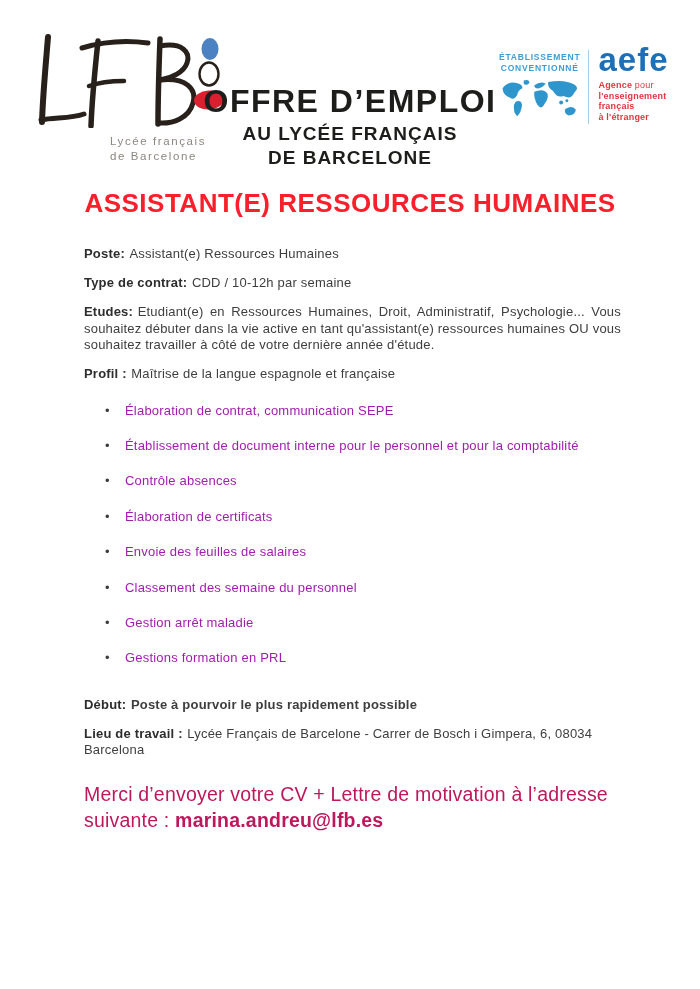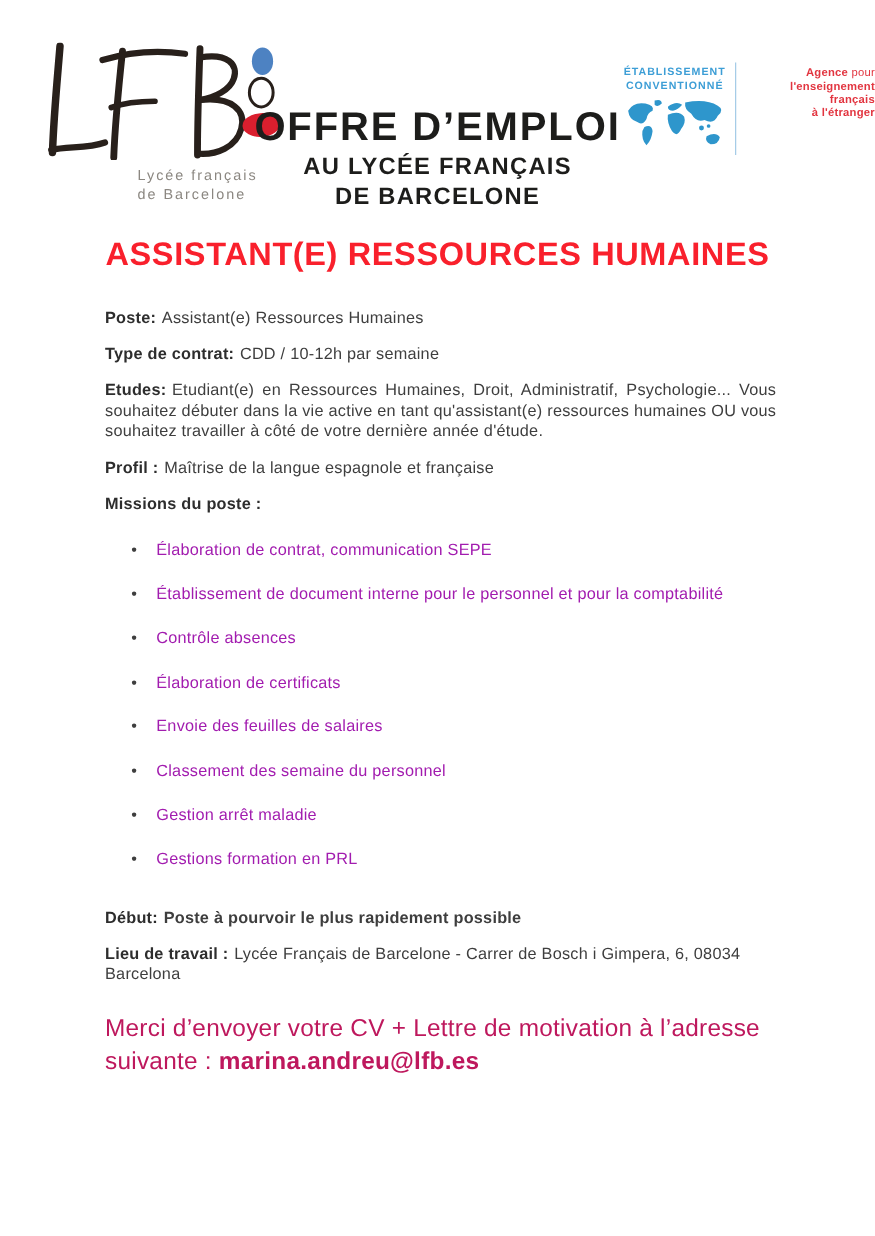--- a/index.html
+++ b/index.html
@@ -48,21 +48,21 @@
   }
   .badge-map { margin-top: 4px; }
   .badge-divider { width: 1px; background: #a6cce7; margin: 2px 6px 0 4px; }
   .badge-right { padding-left: 4px; }
   .aefe-word {
     color: #1d70b7; font-weight: bold; font-size: 33px; line-height: 30px;
     letter-spacing: 1px; margin-top: -3px;
   }
   .aefe-tagline {
     margin-top: 5px; color: #e23540; font-size: 9px; line-height: 10.5px;
-    font-weight: bold; letter-spacing: 0.2px; text-align: right;
+    font-weight: bold; letter-spacing: 0.2px;
   }
   .aefe-tagline .light { font-weight: normal; }
 
   
   .job-title {
     position: absolute; left: 0; top: 188px; width: 700px;
     text-align: center; color: #f9202c;
     font-size: 26px; font-weight: bold; letter-spacing: 0.5px; margin: 0;
   }
 
@@ -145,41 +145,41 @@
           <path d="M43,17 Q54,12 59,19 Q61,25 56,31 Q52,40 47,33 Q42,25 43,17 Z"></path>
           <path d="M60,5 Q80,1 92,8 Q99,12 92,18 Q88,27 79,22 Q71,25 66,16 Q59,12 60,5 Z"></path>
           <circle cx="76" cy="30" r="2.4"></circle>
           <circle cx="83" cy="28" r="1.8"></circle>
           <path d="M81,38 Q90,33 94,39 Q93,46 85,46 Q79,43 81,38 Z"></path>
         </g>
       </svg>
     </div>
     <div class="badge-divider"></div>
     <div class="badge-right">
+      <div class="aefe-word">aefe</div>
       <div class="aefe-tagline">
         <div><strong>Agence</strong><span class="light"> pour</span></div>
         <div>l'enseignement français</div>
         <div>à l'étranger</div>
       </div>
     </div>
   </div>
 
   <h1 class="job-title">ASSISTANT(E) RESSOURCES HUMAINES</h1>
 
   <div class="doc-body">
 
     <p><strong class="label">Poste:</strong><span>Assistant(e) Ressources Humaines</span></p>
 
     <p><strong class="label">Type de contrat:</strong><span>CDD / 10-12h par semaine</span></p>
 
     <p class="justified"><strong class="label">Etudes:</strong><span>Etudiant(e) en Ressources Humaines, Droit, Administratif, Psychologie... Vous souhaitez débuter dans la vie active en tant qu'assistant(e) ressources humaines OU vous souhaitez travailler à côté de votre dernière année d'étude.</span></p>
 
     <p><strong class="label">Profil :</strong><span>Maîtrise de la langue espagnole et française</span></p>
 
-    <p class="missions-heading">Missions du poste :</p>
 
     <ul class="missions">
         <li>Élaboration de contrat, communication SEPE</li>
         <li>Établissement de document interne pour le personnel et pour la comptabilité</li>
         <li>Contrôle absences</li>
         <li>Élaboration de certificats</li>
         <li>Envoie des feuilles de salaires</li>
         <li>Classement des semaine du personnel</li>
         <li>Gestion arrêt maladie</li>
         <li>Gestions formation en PRL</li>

